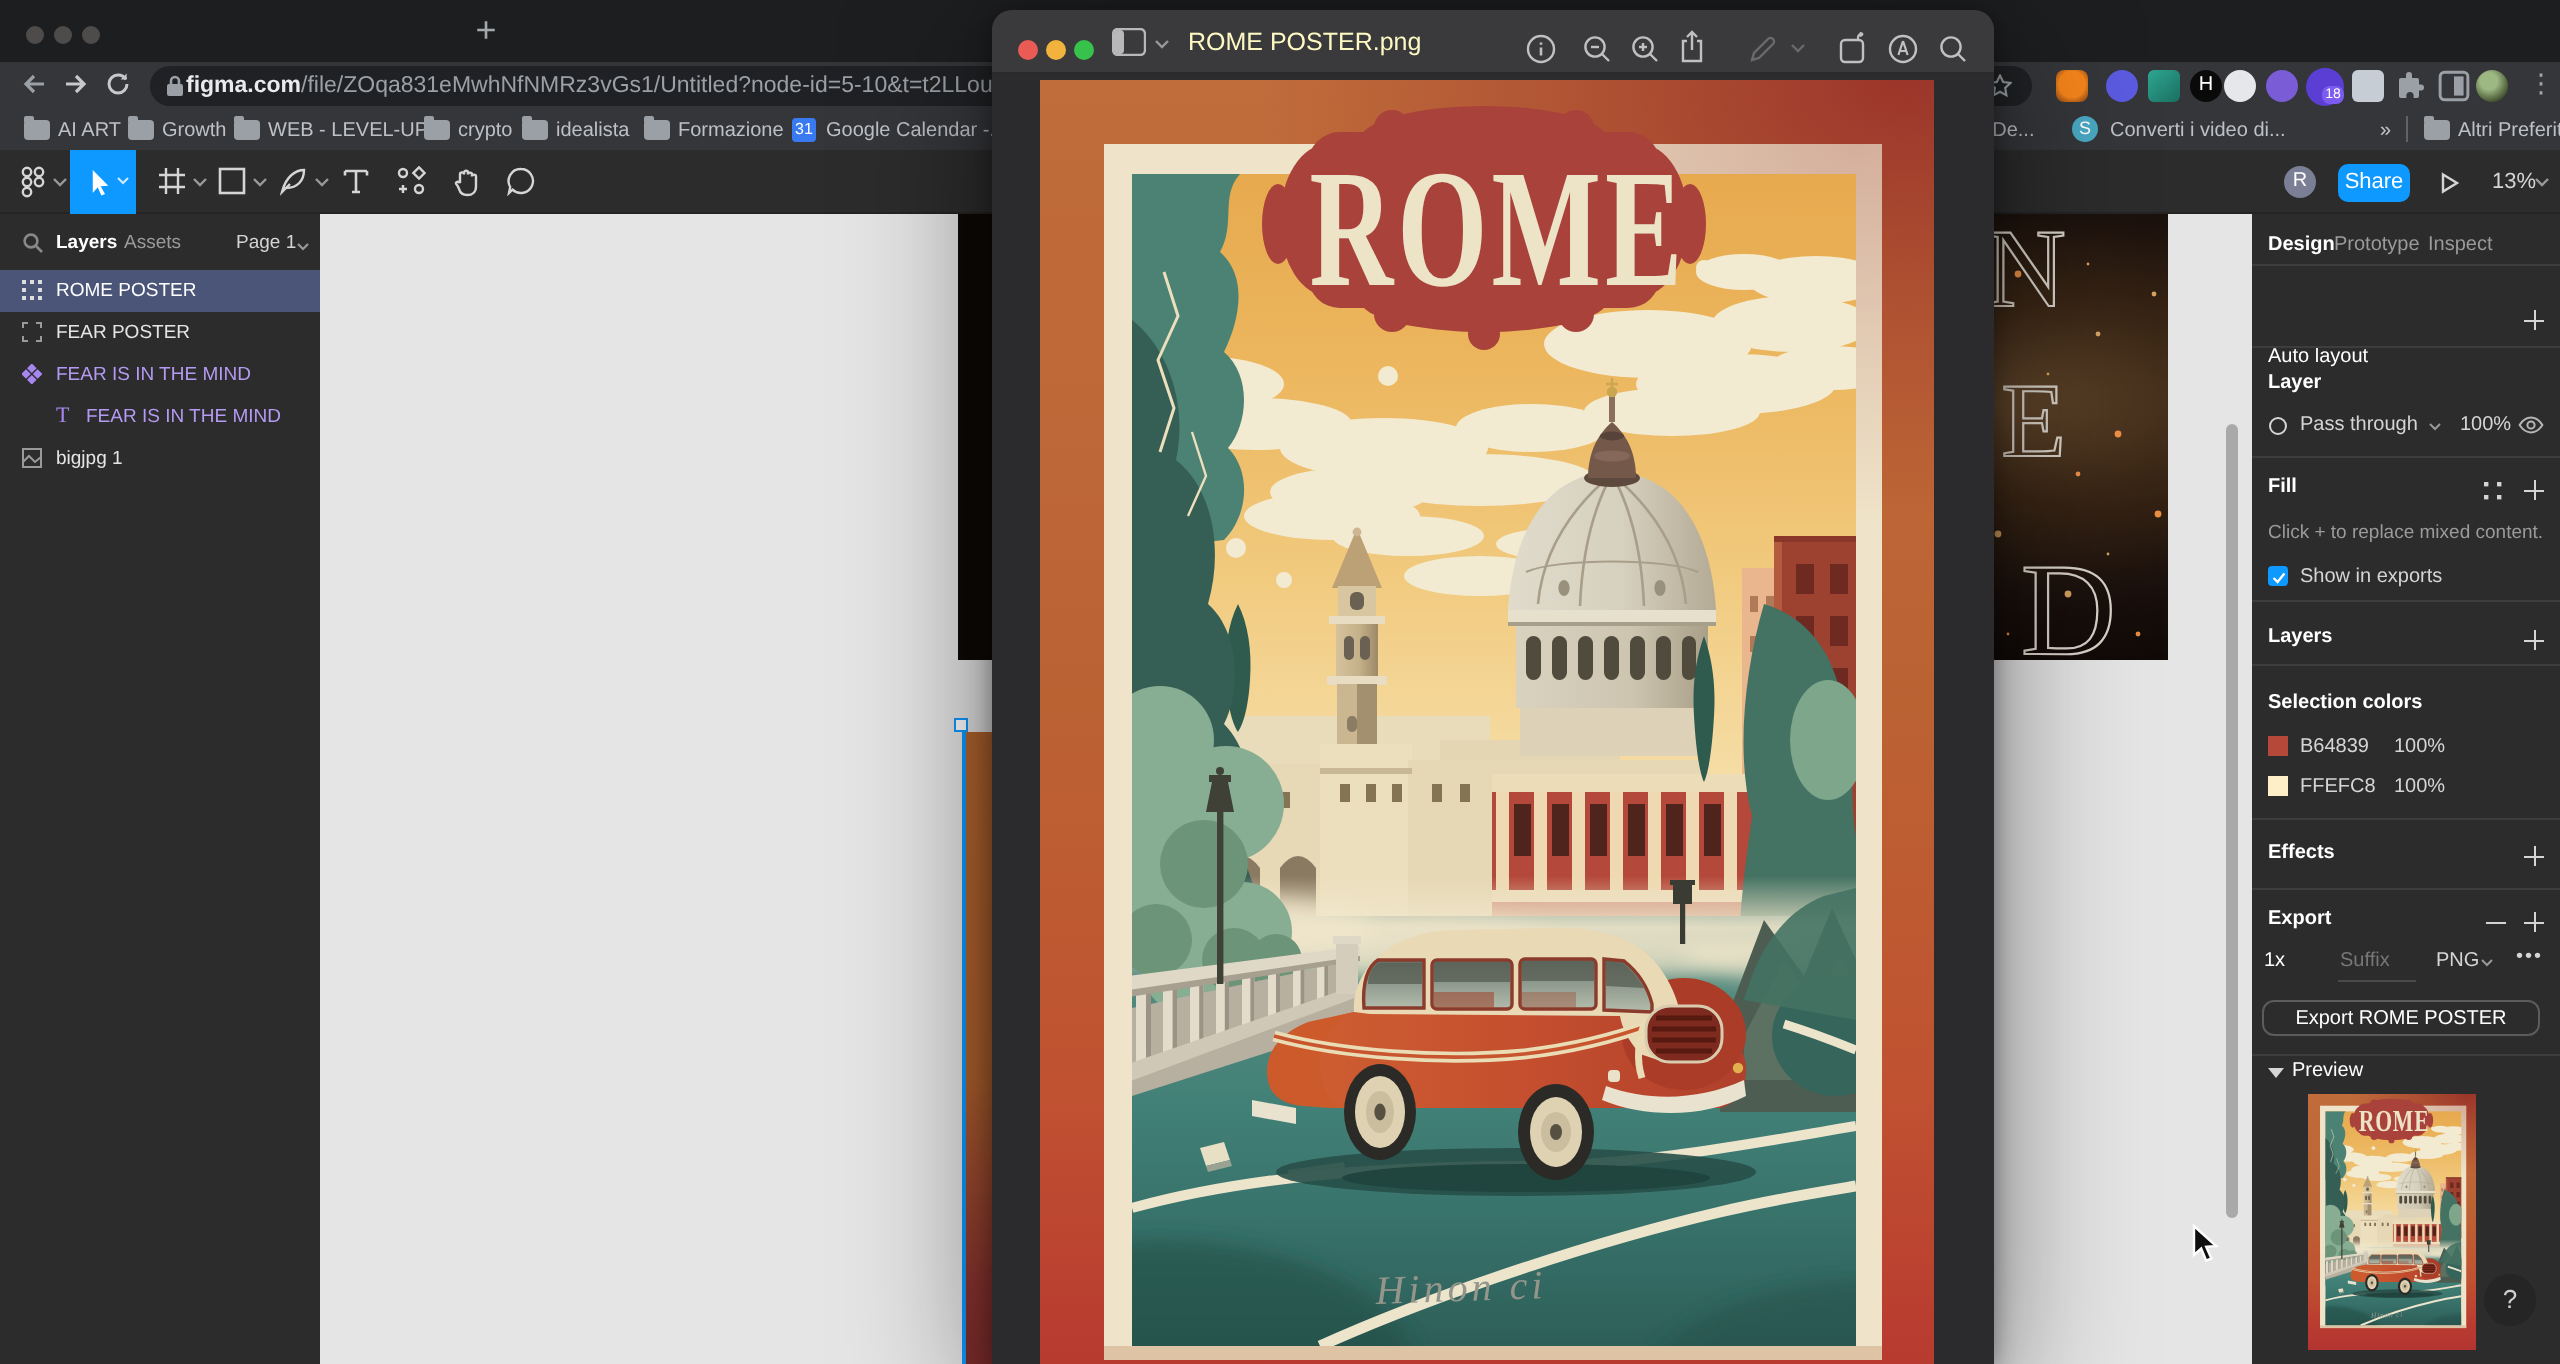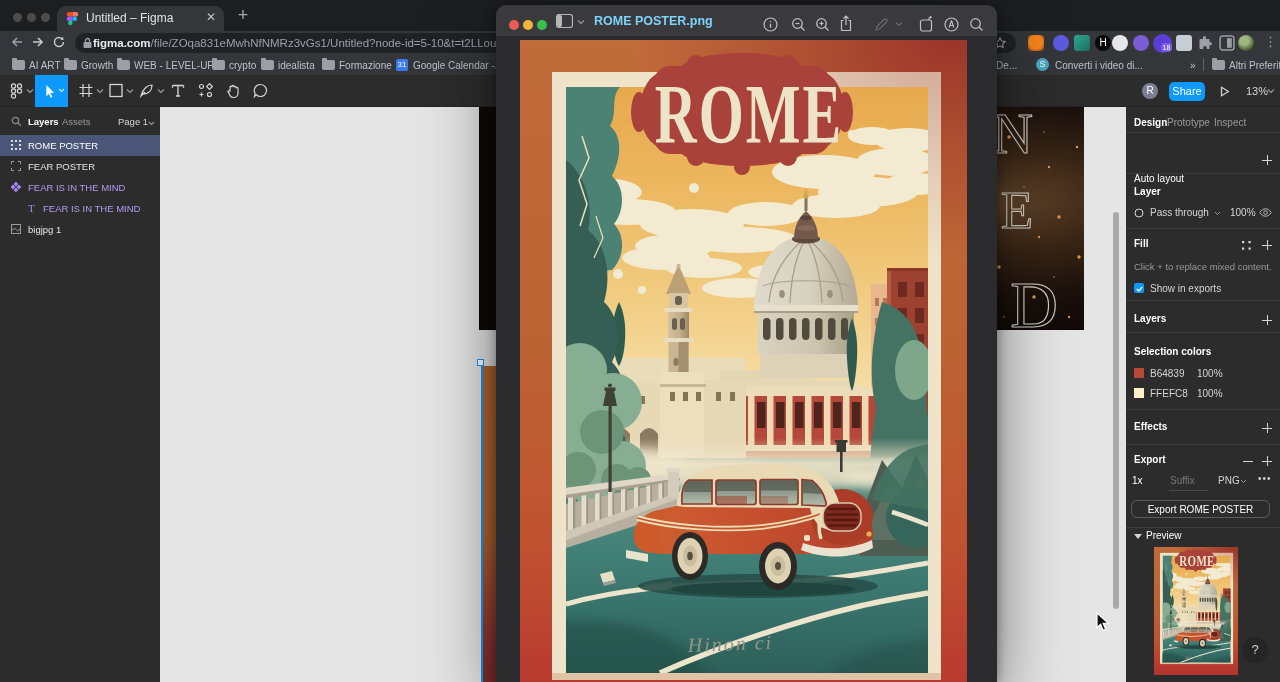--- a/index.html
+++ b/index.html
@@ -46,43 +46,32 @@
   .rp-div{position:absolute;left:0;width:154px;height:1px;background:#3d3d3d;}
   .rp-b{color:#fff;font-weight:bold;}
   .rp-gray{color:#9a9a9a;}
   .plus{position:absolute;width:10px;height:10px;}
   .plus:before{content:"";position:absolute;left:4.5px;top:0;width:1.2px;height:10px;background:#d5d5d5;}
   .plus:after{content:"";position:absolute;left:0;top:4.5px;width:10px;height:1.2px;background:#d5d5d5;}
   .minus{position:absolute;width:10px;height:1.2px;background:#d5d5d5;}
   
   #pwin{position:absolute;left:496px;top:5px;width:501px;height:677px;background:#2b2b2d;border-radius:10px 10px 0 0;box-shadow:0 22px 70px rgba(0,0,0,.5),0 2px 12px rgba(0,0,0,.38);}
   #ptitle{position:absolute;left:0;top:0;width:501px;height:32px;background:#3a3a3c;border-radius:10px 10px 0 0;border-bottom:1px solid #2a2a2b;box-sizing:border-box;}
-  #ptitle .tname{position:absolute;left:98px;top:9px;font-size:12.5px;font-weight:bold;color:#7dd3fc;}
+  #ptitle .tname{position:absolute;left:98px;top:9px;font-size:12.5px;font-weight:normal;color:#fef9c3;}
   .pt-circ{position:absolute;top:15px;width:10px;height:10px;border-radius:50%;}
   
 </style>
 </head>
 <body>
 <div id="stage">
 
   <div id="tabstrip">
     <div class="tl" style="left:13px"></div>
     <div class="tl" style="left:27px"></div>
     <div class="tl" style="left:41px"></div>
-    <div id="tab">
-      <svg class="abs" style="left:8px;top:5px" width="15" height="15" viewBox="0 0 15 15">
-        <path d="M4 1h3.5v4.5H4a2.25 2.25 0 110-4.5z" fill="#f24e1e"></path>
-        <path d="M7.5 1H11a2.25 2.25 0 110 4.5H7.5z" fill="#ff7262"></path>
-        <path d="M4 5.5h3.5V10H4a2.25 2.25 0 110-4.5z" fill="#a259ff"></path>
-        <circle cx="9.75" cy="7.75" r="2.25" fill="#1abcfe"></circle>
-        <path d="M4 10h3.5v2.25A2.25 2.25 0 114 10z" fill="#0acf83"></path>
-      </svg>
-      <div class="title">Untitled – Figma</div>
-      <div class="x">✕</div>
-    </div>
     <div id="newtab">+</div>
   </div>
 
   <div id="addrbar">
     <svg style="left:10px" width="14" height="14" viewBox="0 0 14 14">
         <path d="M12 7H3M7 3L3 7l4 4" stroke="#9aa0a6" stroke-width="1.6" fill="none"></path>
       </svg>
     <svg style="left:31px" width="14" height="14" viewBox="0 0 14 14">
         <path d="M2 7h9M7 3l4 4-4 4" stroke="#c6c8ca" stroke-width="1.6" fill="none"></path>
       </svg>

